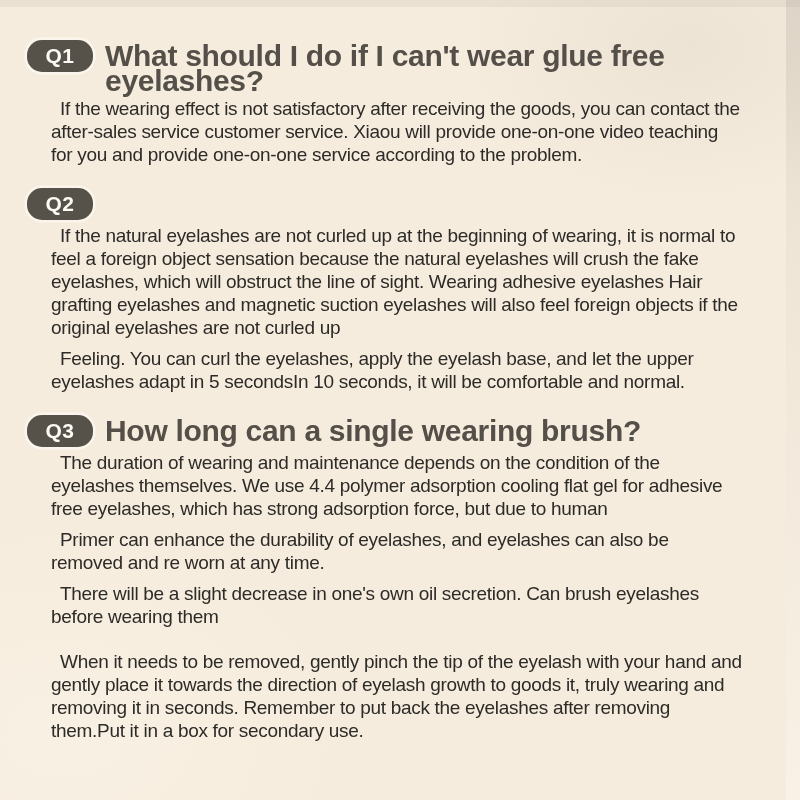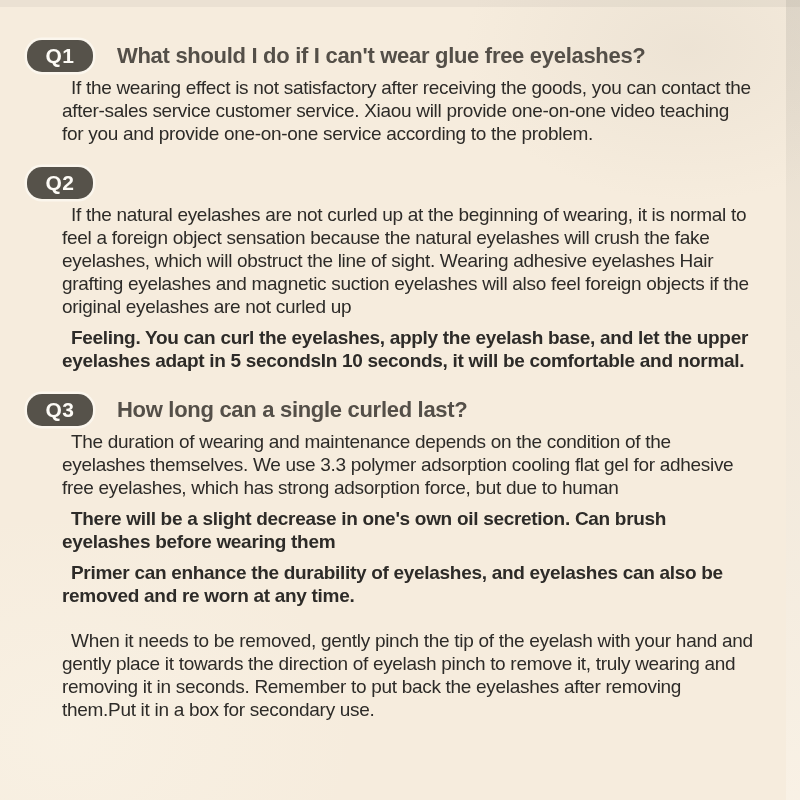--- a/index.html
+++ b/index.html
@@ -34,47 +34,47 @@
   }
   .page::after{
     content:"";position:absolute;top:0;left:0;width:100%;height:7px;
     background:rgba(160,152,140,0.12);pointer-events:none;
   }
   .faq-section{position:relative;}
   .faq-section + .faq-section{margin-top:22px;}
   .q-row{display:flex;align-items:flex-start;}
   .q-badge{
     flex:0 0 auto;
-    width:66px;height:32px;margin-right:24px;
+    width:66px;height:32px;margin-right:12px;
     background:var(--badge-bg);
     color:var(--badge-text);
     border-radius:15px;
     box-shadow:0 0 0 2.5px rgba(252,247,238,0.9);
     display:flex;align-items:center;justify-content:center;
     font-weight:bold;font-size:21px;letter-spacing:0.5px;
   }
   .q-question{
     flex:1 1 auto;
     padding-top:3px;
-    font-size:22px;line-height:25px;font-weight:bold;
+    font-size:30px;line-height:25px;font-weight:bold;
     color:var(--heading);
     letter-spacing:-0.3px;
     max-width:665px;
   }
   .q-answers{
-    margin-left:35px;margin-right:8px;max-width:692px;
+    margin-left:24px;margin-right:8px;max-width:692px;
   }
   .q-answers p{
     margin:4px 0 0 0;
     font-size:19px;line-height:23px;
     color:var(--body-text);
     letter-spacing:-0.3px;
     text-indent:9px;
   }
-  .q-answers p + p{margin-top:8px;font-weight:bold;}
+  .q-answers p + p{margin-top:8px;}
 </style>
 </head>
 <body>
 
 <div class="page">
 
   <div class="faq-section">
     <div class="q-row">
       <div class="q-badge">Q1</div>
       <div class="q-question">What should I do if I can't wear glue free eyelashes?</div>
@@ -90,28 +90,28 @@
     </div>
     <div class="q-answers">
       <p>If the natural eyelashes are not curled up at the beginning of wearing, it is normal to feel a foreign object sensation because the natural eyelashes will crush the fake eyelashes, which will obstruct the line of sight. Wearing adhesive eyelashes Hair grafting eyelashes and magnetic suction eyelashes will also feel foreign objects if the original eyelashes are not curled up</p>
       <p>Feeling. You can curl the eyelashes, apply the eyelash base, and let the upper eyelashes adapt in 5 secondsIn 10 seconds, it will be comfortable and normal.</p>
     </div>
   </div>
 
   <div class="faq-section">
     <div class="q-row">
       <div class="q-badge">Q3</div>
-      <div class="q-question">How long can a single curled last?</div>
+      <div class="q-question">How long can a single wearing brush?</div>
     </div>
     <div class="q-answers">
-      <p>The duration of wearing and maintenance depends on the condition of the eyelashes themselves. We use 3.3 polymer adsorption cooling flat gel for adhesive free eyelashes, which has strong adsorption force, but due to human</p>
+      <p>The duration of wearing and maintenance depends on the condition of the eyelashes themselves. We use 4.4 polymer adsorption cooling flat gel for adhesive free eyelashes, which has strong adsorption force, but due to human</p>
+      <p>Primer can enhance the durability of eyelashes, and eyelashes can also be removed and re worn at any time.</p>
       <p>There will be a slight decrease in one's own oil secretion. Can brush eyelashes before wearing them</p>
-      <p>Primer can enhance the durability of eyelashes, and eyelashes can also be removed and re worn at any time.</p>
     </div>
   </div>
 
   <div class="faq-section">
     <div class="q-answers">
-      <p>When it needs to be removed, gently pinch the tip of the eyelash with your hand and gently place it towards the direction of eyelash pinch to remove it, truly wearing and removing it in seconds. Remember to put back the eyelashes after removing them.Put it in a box for secondary use.</p>
+      <p>When it needs to be removed, gently pinch the tip of the eyelash with your hand and gently place it towards the direction of eyelash growth to goods it, truly wearing and removing it in seconds. Remember to put back the eyelashes after removing them.Put it in a box for secondary use.</p>
     </div>
   </div>
 
 </div>
 
 </body></html>

